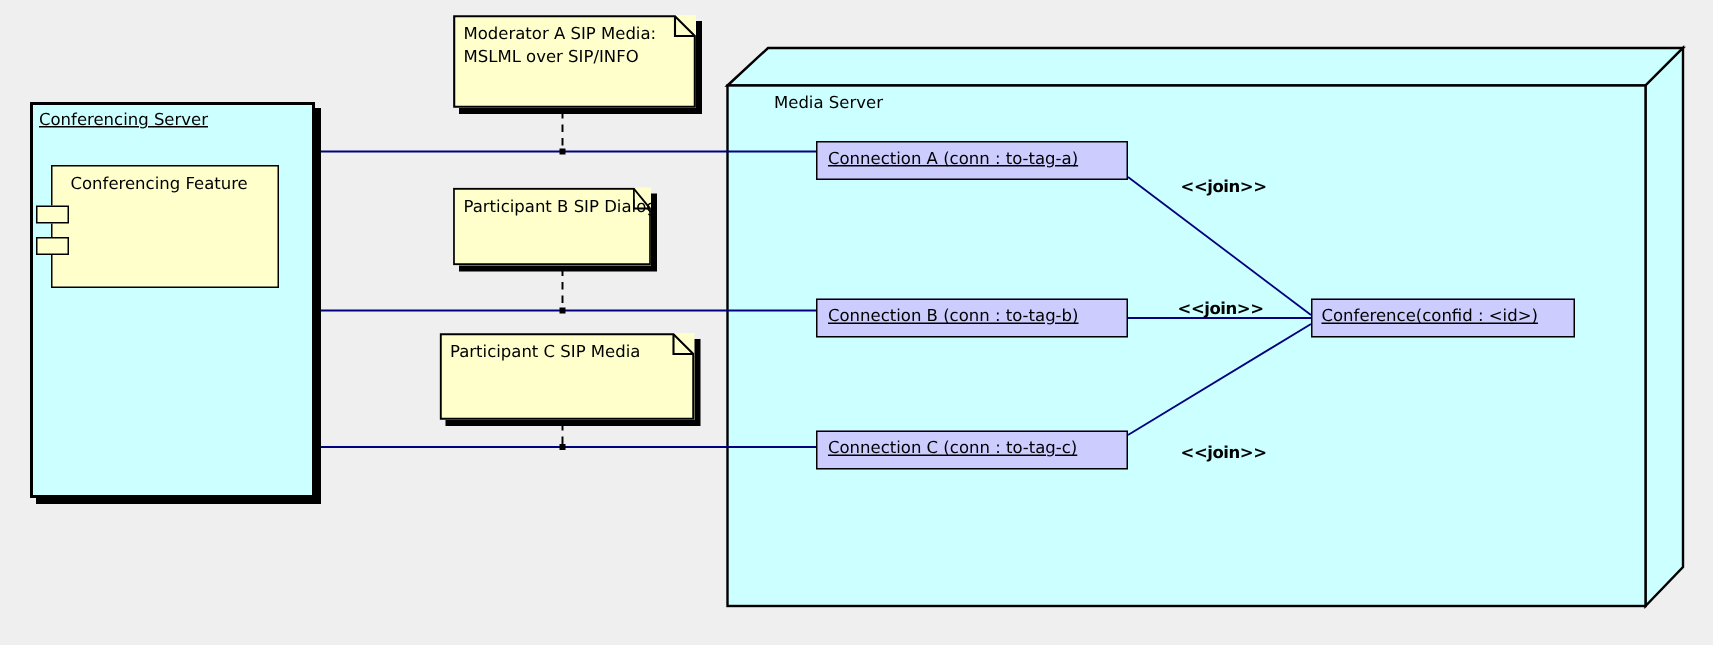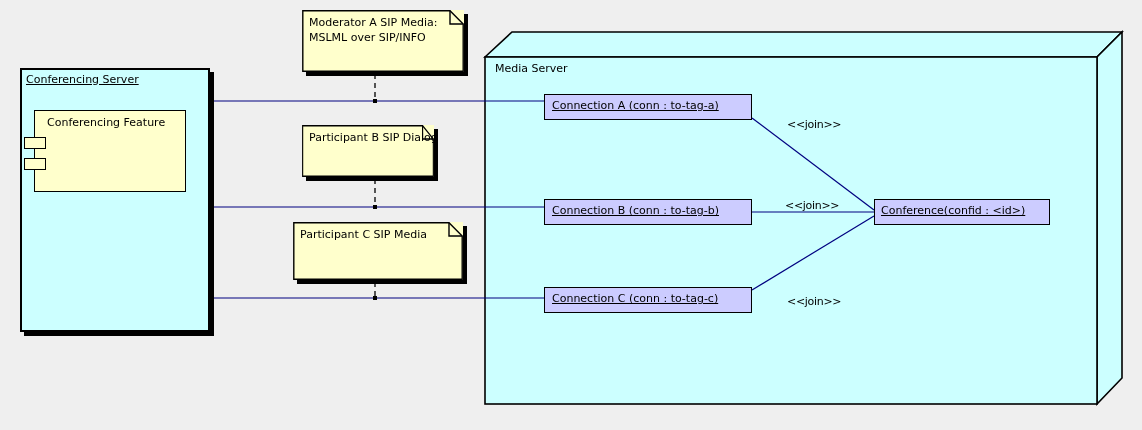--- a/index.html
+++ b/index.html
@@ -87,21 +87,21 @@
     color: #000;
     white-space: pre;
   }
   #note-a { left: 302px; top: 10px;  width: 162px; height: 62px; }
   #note-b { left: 302px; top: 125px; width: 132px; height: 52px; }
   #note-c { left: 293px; top: 222px; width: 170px; height: 58px; }
 
   
   #media-server-text {
     position: absolute;
-    left: 495px; top: 62px;
+    left: 516px; top: 62px;
   }
 
   
   .ebox {
     position: absolute;
     background: #ccccff;
     border: 1px solid #000000;
     box-sizing: border-box;
   }
   .ebox-label {
@@ -122,20 +122,21 @@
   #conn-c-label { left: 552px; top: 292px; text-decoration: underline; }
   #conference-label { left: 881px; top: 204px; }
 
   
   .join {
     position: absolute;
     font-size: 11px;
     color: #000;
     white-space: nowrap;
     letter-spacing: -0.3px;
+    font-weight: bold;
   }
   #join-a { left: 787px; top: 118px; }
   #join-b { left: 785px; top: 199px; }
   #join-c { left: 787px; top: 295px; }
 </style>
 </head>
 <body>
 
 <svg id="canvas" viewBox="0 0 1142 430" xmlns="http://www.w3.org/2000/svg">
 

